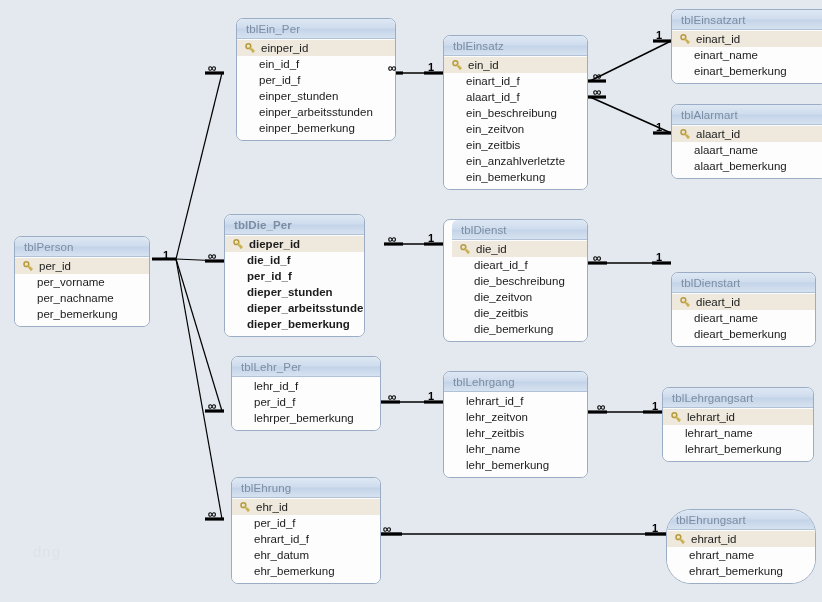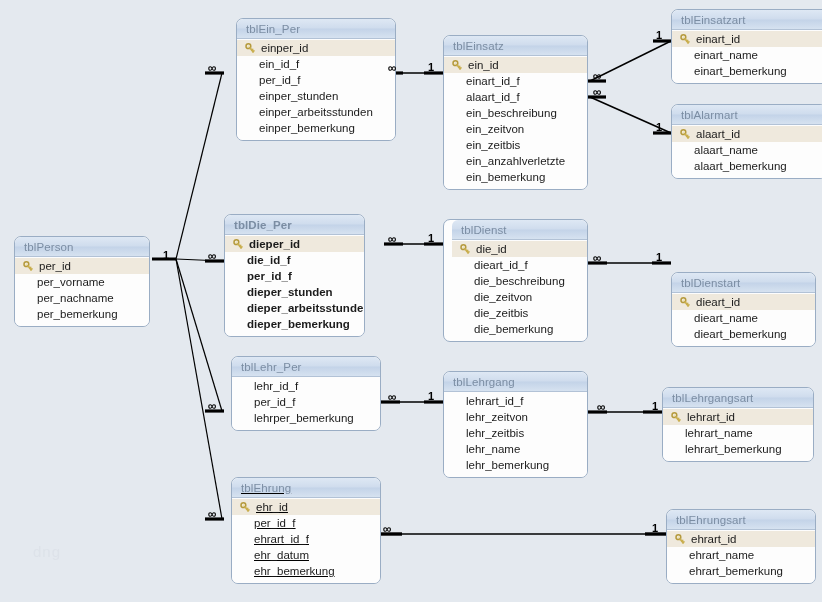--- a/index.html
+++ b/index.html
@@ -448,21 +448,21 @@
           <div class="field">
             <span class="key-spacer"></span>
             <span class="field-label">lehrart_name</span>
           </div>
           <div class="field">
             <span class="key-spacer"></span>
             <span class="field-label">lehrart_bemerkung</span>
           </div>
         </div>
       </div>
-      <div class="table-box" style="left: 231px; top: 477px; width: 150px; text-decoration: underline;">
+      <div class="table-box" style="left: 231px; top: 477px; width: 150px;">
         <div class="tbl-header">tblEhrung</div>
         <div class="tbl-body">
           <div class="field pk">
             <span class="key-icon">
               <svg width="11" height="11" viewBox="0 0 11 11" xmlns="http://www.w3.org/2000/svg">
                 <circle cx="3.4" cy="3.2" r="2.4" fill="none" stroke="#b59a3c" stroke-width="1.5"></circle>
                 <circle cx="3.4" cy="3.2" r="0.8" fill="#f2e2a8"></circle>
                 <path d="M4.6 4.6 L8.4 8.6" stroke="#c9ae4e" stroke-width="1.7" stroke-linecap="round"></path>
                 <path d="M6.6 7.4 L7.8 6.3" stroke="#c9ae4e" stroke-width="1.5" stroke-linecap="round"></path>
                 <path d="M7.8 8.9 L9.0 7.8" stroke="#c9ae4e" stroke-width="1.5" stroke-linecap="round"></path>
@@ -481,21 +481,21 @@
           <div class="field">
             <span class="key-spacer"></span>
             <span class="field-label">ehr_datum</span>
           </div>
           <div class="field">
             <span class="key-spacer"></span>
             <span class="field-label">ehr_bemerkung</span>
           </div>
         </div>
       </div>
-      <div class="table-box" style="left: 666px; top: 509px; width: 150px;">
+      <div class="table-box" style="left: 666px; top: 509px; width: 150px; border-radius: 25px;">
         <div class="tbl-header">tblEhrungsart</div>
         <div class="tbl-body">
           <div class="field pk">
             <span class="key-icon">
               <svg width="11" height="11" viewBox="0 0 11 11" xmlns="http://www.w3.org/2000/svg">
                 <circle cx="3.4" cy="3.2" r="2.4" fill="none" stroke="#b59a3c" stroke-width="1.5"></circle>
                 <circle cx="3.4" cy="3.2" r="0.8" fill="#f2e2a8"></circle>
                 <path d="M4.6 4.6 L8.4 8.6" stroke="#c9ae4e" stroke-width="1.7" stroke-linecap="round"></path>
                 <path d="M6.6 7.4 L7.8 6.3" stroke="#c9ae4e" stroke-width="1.5" stroke-linecap="round"></path>
                 <path d="M7.8 8.9 L9.0 7.8" stroke="#c9ae4e" stroke-width="1.5" stroke-linecap="round"></path>

